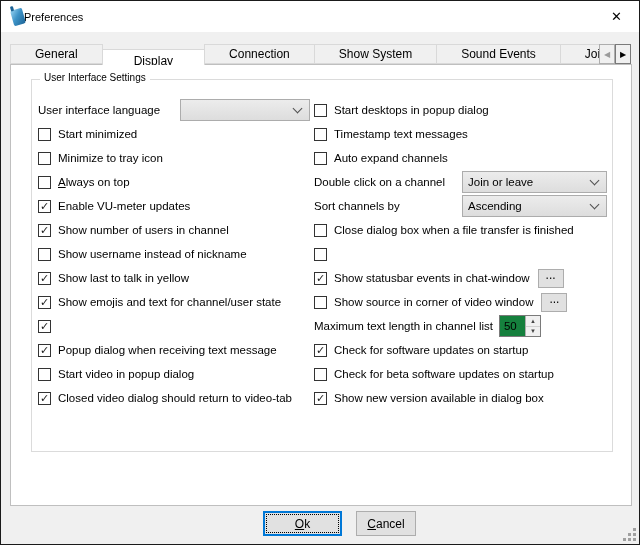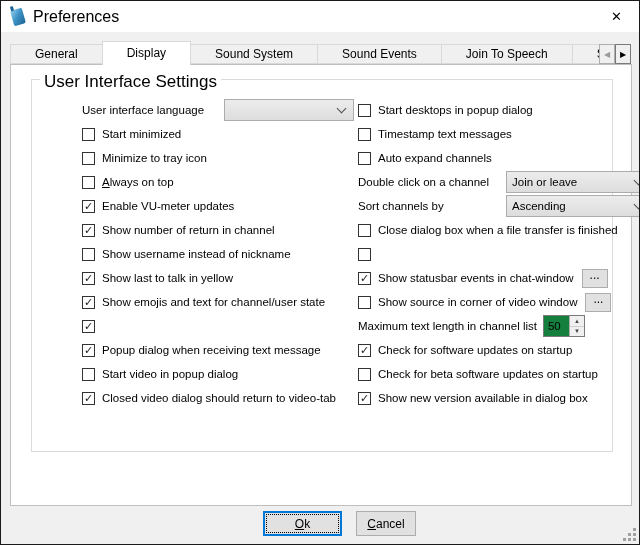--- a/index.html
+++ b/index.html
@@ -9,40 +9,40 @@
     background:#F0F0F0;border:1px solid #1A1A1A;
     font-family:"Liberation Sans",sans-serif;font-size:11.5px;color:#000;
     overflow:hidden;
   }
   
   .titlebar{position:absolute;top:0;left:0;right:0;height:31px;background:#FFFFFF;display:flex;align-items:center;}
   .tt-icon{position:relative;width:12px;height:16px;margin-left:11px;flex:none;
     transform:rotate(-16deg);border-radius:2px;
     background:linear-gradient(135deg,#9AD4F2 0%,#3E93C7 45%,#1C6396 100%);}
   .tt-icon::before{content:"";position:absolute;top:-4px;left:1px;width:3px;height:5px;background:#1C6396;border-radius:1px;}
-  .win-title{margin-left:9px;font-size:16px;}
+  .win-title{font-size:11px;}
   .close-btn{position:absolute;right:0;top:0;width:45px;height:31px;display:flex;align-items:center;justify-content:center;
     font-size:13px;color:#000;cursor:default;}
   
   .tabbar{position:absolute;left:9px;top:40px;width:591px;height:24px;display:flex;align-items:flex-start;overflow:hidden;z-index:2;white-space:nowrap;}
   .tab{flex:none;height:20px;line-height:18px;margin-top:3px;padding:0 24px;background:#F0F0F0;
     border:1px solid #D9D9D9;margin-right:-1px;font-size:12px;}
-  .tab.active{height:24px;line-height:22px;margin-top:0;padding:0 24px;background:#FFFFFF;border-bottom:none;position:relative;z-index:3;}
+  .tab.active{height:24px;line-height:22px;margin-top:8px;padding:0 31px;background:#FFFFFF;border-bottom:none;position:relative;z-index:3;}
   .tab-scroll-btn{position:absolute;top:43px;width:16px;height:20px;background:#F0F0F0;border:1px solid #ADADAD;
     display:flex;align-items:center;justify-content:center;font-size:8px;z-index:4;}
   .tab-scroll-btn.left{left:598px;color:#9B9B9B;}
   .tab-scroll-btn.right{left:614px;color:#000;border-color:#7A7A7A;}
   
   .pane{position:absolute;left:9px;top:63px;width:622px;height:442px;background:#FFFFFF;border:1px solid #BFBFBF;z-index:1;}
   .groupbox{position:absolute;left:20px;top:14px;width:582px;height:373px;border:1px solid #DBDBDB;}
-  .legend{position:absolute;top:-8px;left:8px;background:#FFFFFF;padding:0 4px;font-size:17px;}
+  .legend{position:absolute;top:-8px;left:8px;background:#FFFFFF;padding:0 4px;font-size:10px;}
   .col{position:absolute;top:19px;}
   .col.left{left:6px;width:274px;}
   .col.right{left:282px;width:298px;}
-  .row{position:relative;height:22px;margin-bottom:2px;display:flex;align-items:center;margin-left:44px;}
+  .row{position:relative;height:22px;margin-bottom:2px;display:flex;align-items:center;}
   .lbl{white-space:nowrap;}
   
   .checkbox{flex:none;width:13px;height:13px;margin-right:7px;background:#FFFFFF;border:1px solid #333333;
     display:flex;align-items:center;justify-content:center;font-size:11px;line-height:13px;color:#1A1A1A;overflow:hidden;}
   
   .combo{position:absolute;top:0;height:22px;background:linear-gradient(#ECECEC,#DDDDDD);
     border:1px solid #ACACAC;display:flex;align-items:center;}
   .combo .val{flex:1;padding-left:5px;white-space:nowrap;overflow:hidden;}
   .chev{flex:none;width:7px;height:7px;margin:-3px 8px 0 4px;border-left:1.5px solid #505050;border-bottom:1.5px solid #505050;
     transform:rotate(-45deg);}
@@ -70,21 +70,22 @@
 
   <div class="titlebar">
     <span class="tt-icon"></span>
     <span class="win-title">Preferences</span>
     <span class="close-btn">✕</span>
   </div>
 
   <div class="tabbar" id="tabbar">
       <span class="tab">General</span>
       <span class="tab active">Display</span>
-      <span class="tab">Sound System</span>
+      <span class="tab">Connection</span>
+      <span class="tab">Show System</span>
       <span class="tab">Sound Events</span>
       <span class="tab">Join To Speech</span>
       <span class="tab">Shortcuts</span>
     </div>
   <span class="tab-scroll-btn left">◀</span>
   <span class="tab-scroll-btn right">▶</span>
 
   <div class="pane">
     <div class="groupbox">
       <span class="legend">User Interface Settings</span>
@@ -107,21 +108,21 @@
           <div class="row">
             <span class="checkbox"></span>
             <span class="lbl"><u>A</u>lways on top</span>
           </div>
           <div class="row">
             <span class="checkbox">✓</span>
             <span class="lbl">Enable VU-meter updates</span>
           </div>
           <div class="row">
             <span class="checkbox">✓</span>
-            <span class="lbl">Show number of return in channel</span>
+            <span class="lbl">Show number of users in channel</span>
           </div>
           <div class="row">
             <span class="checkbox"></span>
             <span class="lbl">Show username instead of nickname</span>
           </div>
           <div class="row">
             <span class="checkbox">✓</span>
             <span class="lbl">Show last to talk in yellow</span>
           </div>
           <div class="row">

